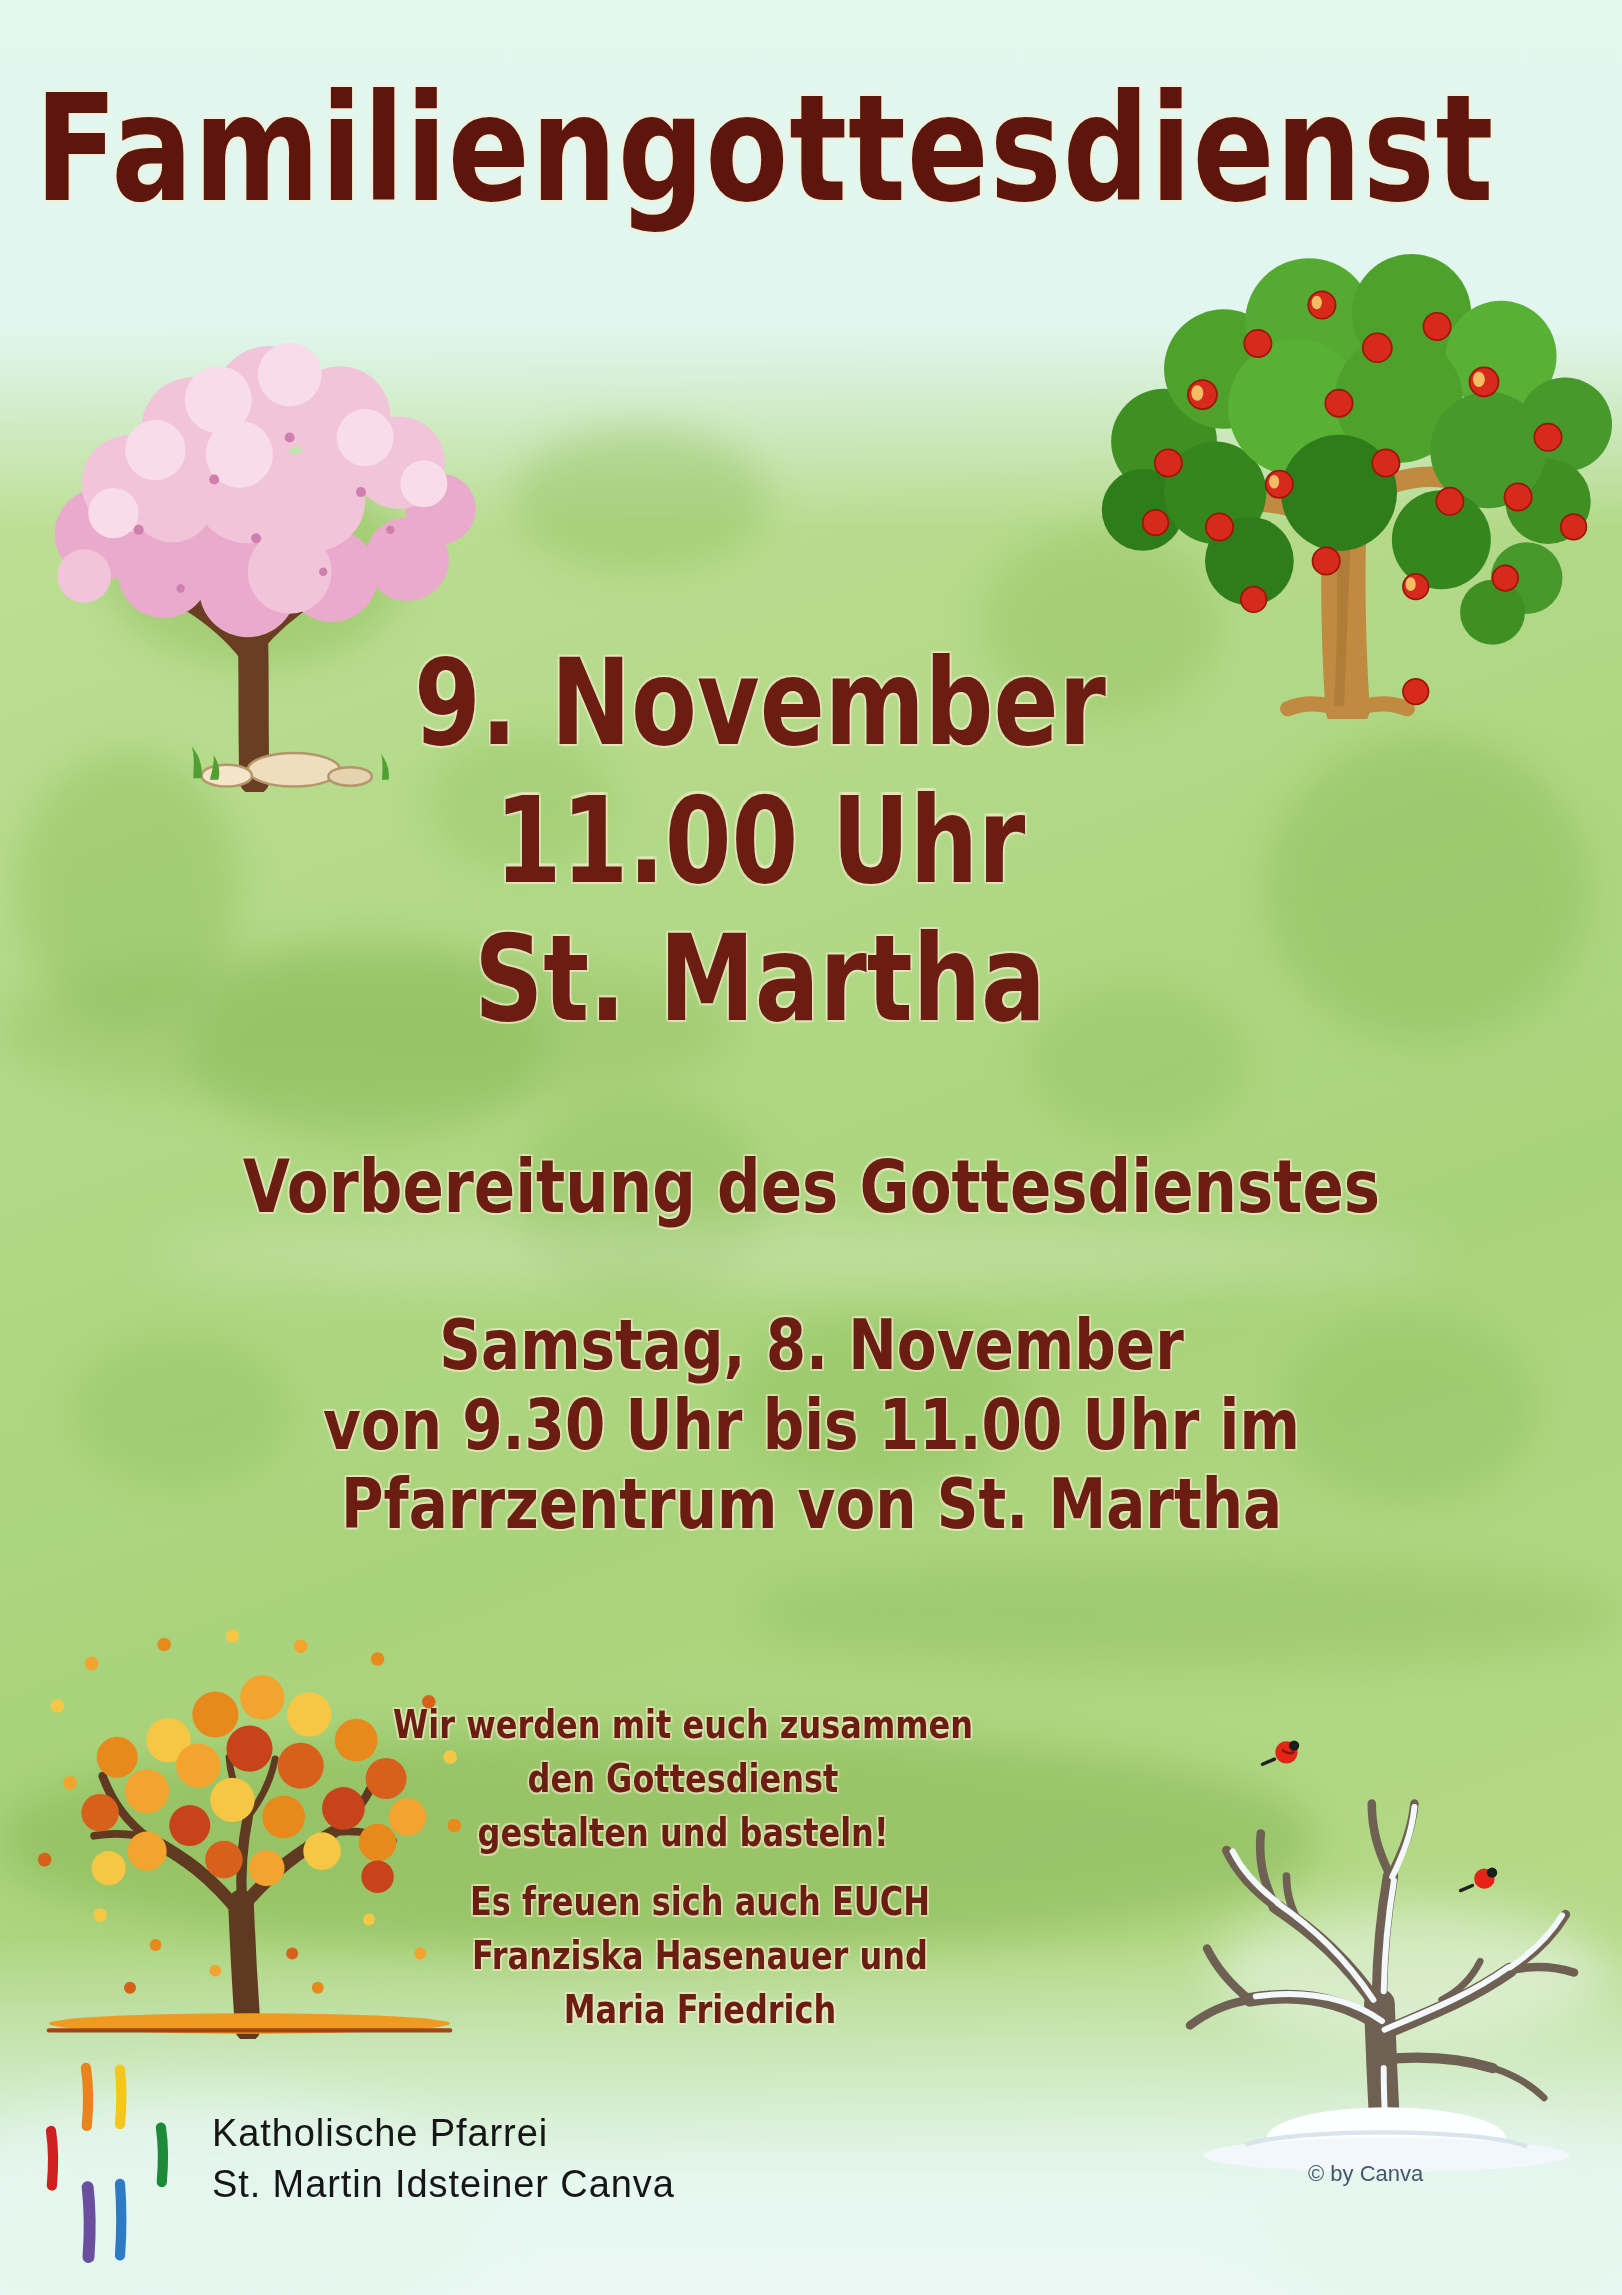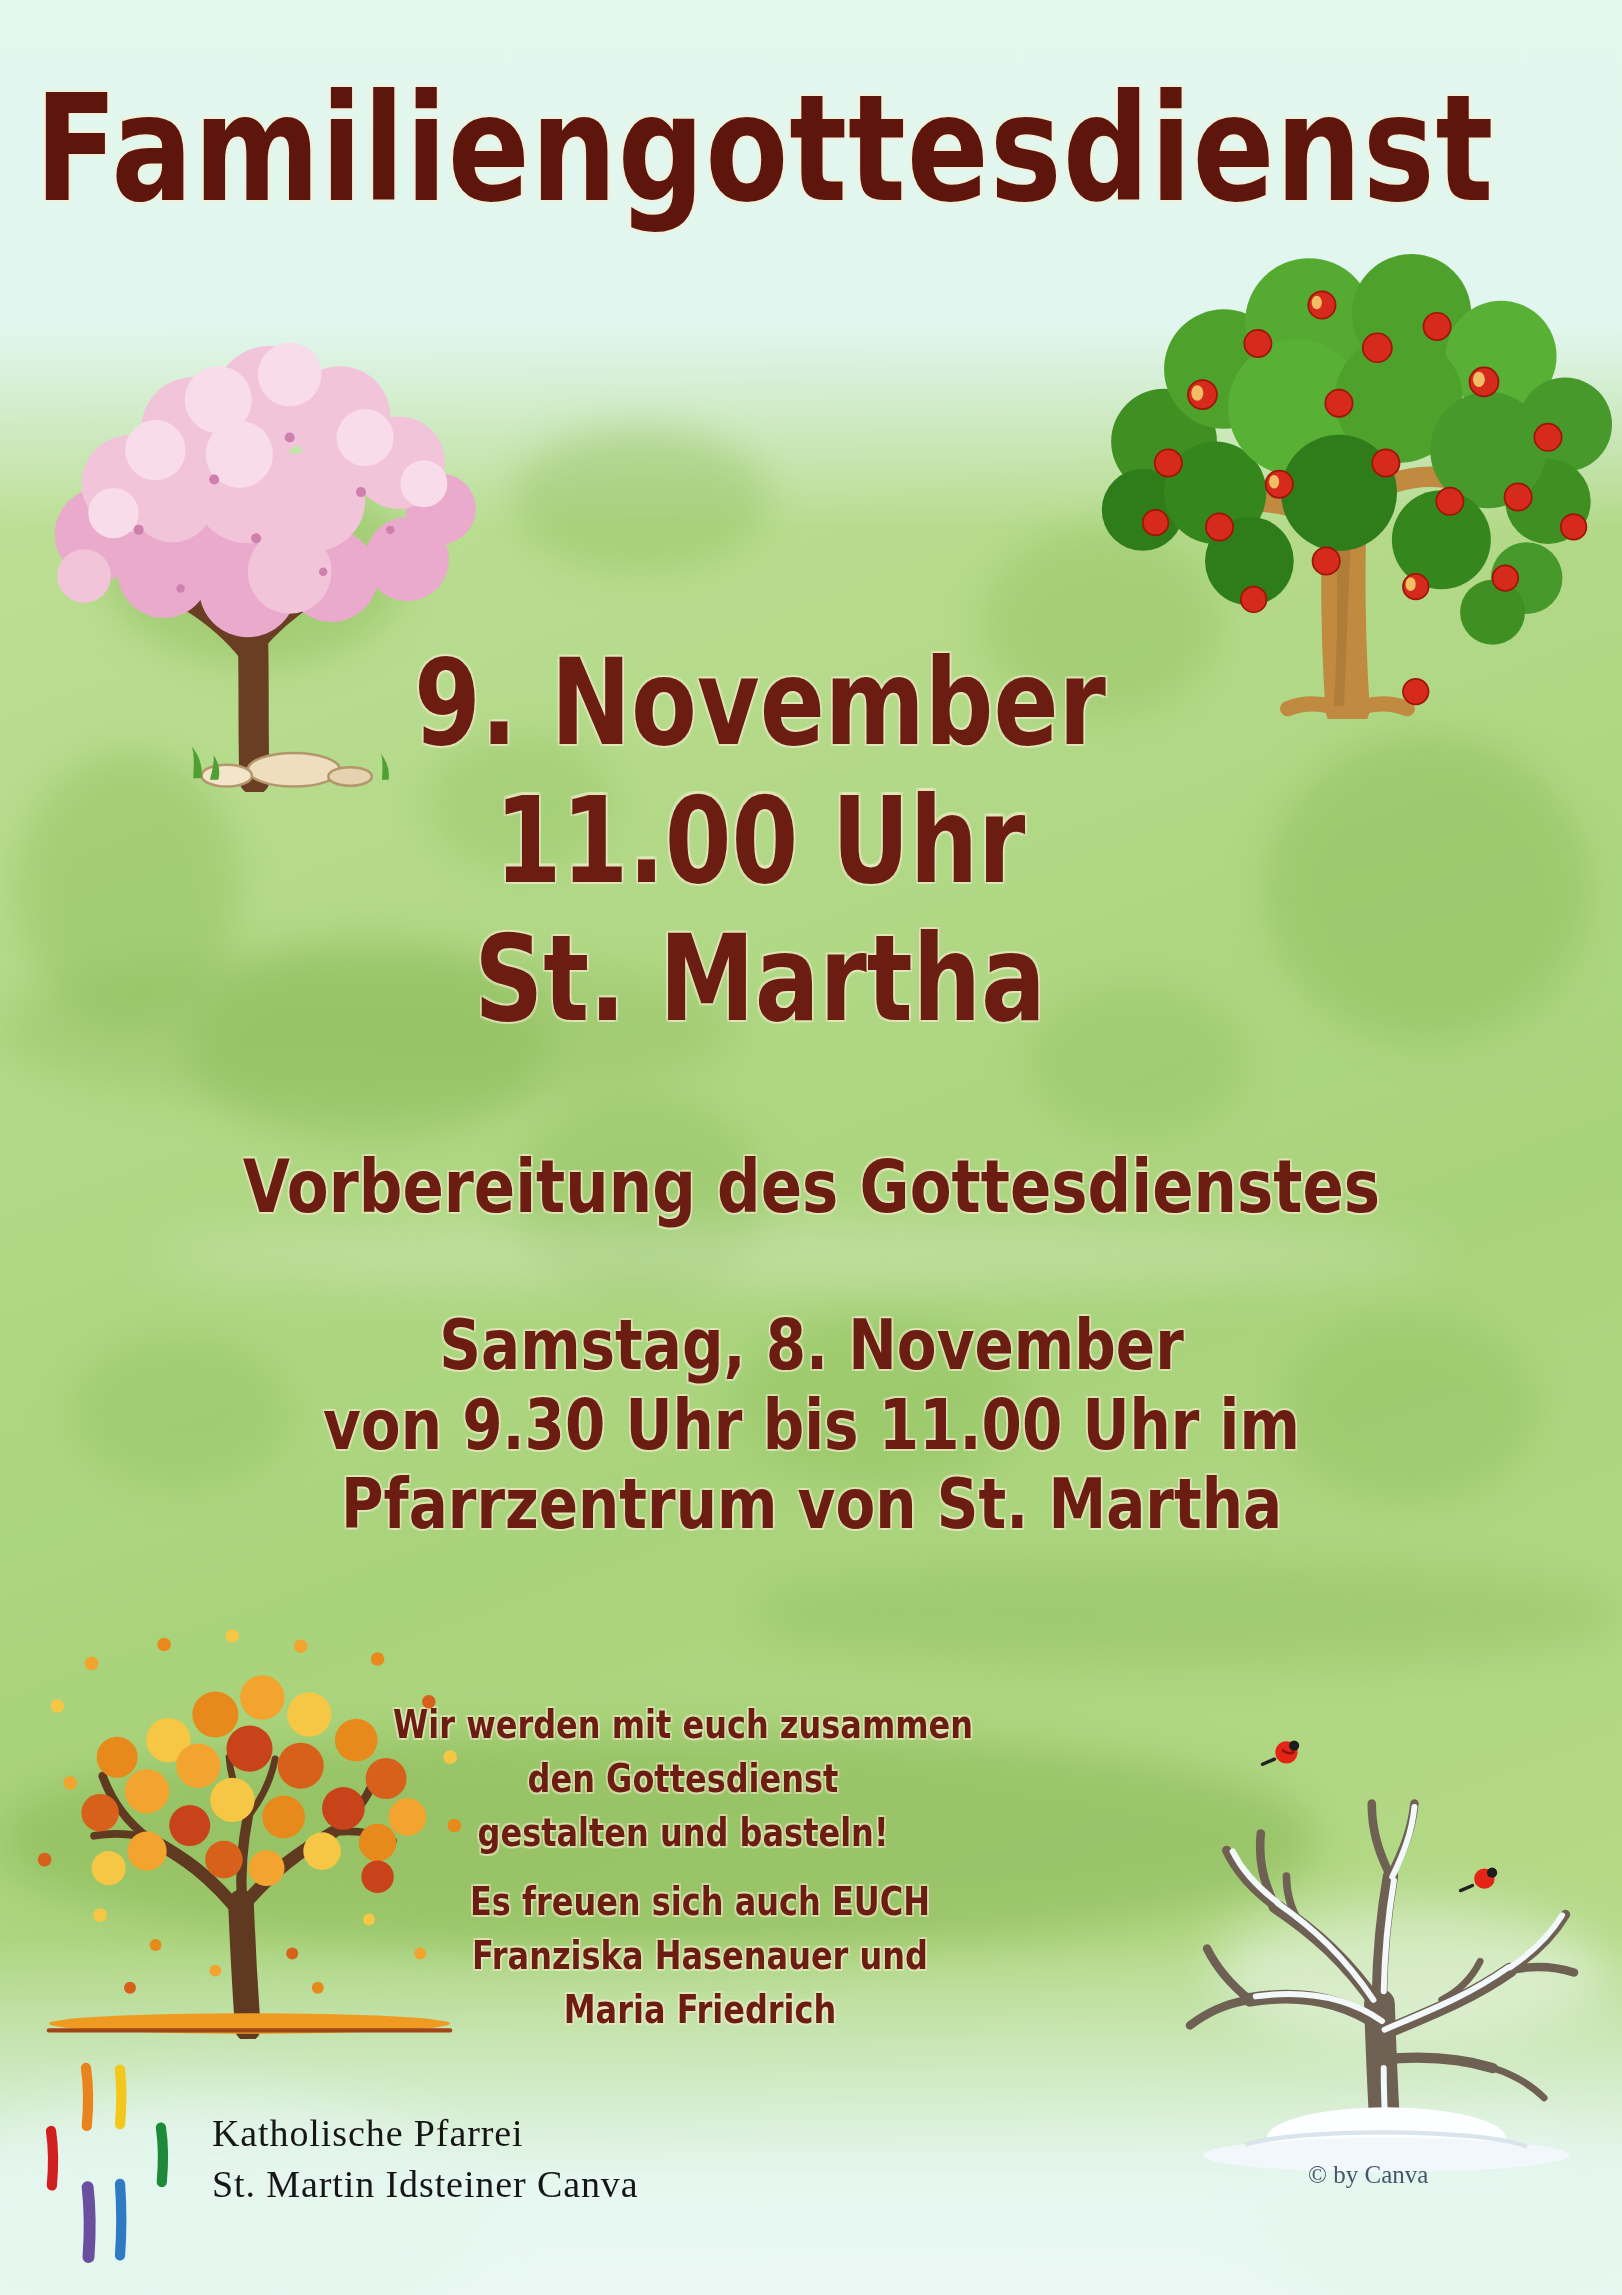--- a/index.html
+++ b/index.html
@@ -20,24 +20,24 @@
     -1.7px 1.7px 0 rgba(246,238,208,.45),1.7px -1.7px 0 rgba(246,238,208,.45);}
   .sy122{transform:scaleY(1.22);transform-origin:top center;}
   .sy125{transform:scaleY(1.25);transform-origin:top center;}
   .sy120{transform:scaleY(1.2);transform-origin:top center;}
   .title{top:63px;left:0;width:1529px;font-size:121px;color:#5e150c;letter-spacing:0.9px;}
   .event{top:634px;left:0;width:1520px;font-size:96px;line-height:1.15;}
   .prep-heading{top:1144px;left:0;width:1623px;font-size:61px;}
   .prep{top:1305px;left:0;width:1623px;font-size:58px;line-height:1.15;}
   .activity{top:1698px;left:256px;width:854px;font-size:32px;line-height:1.4;}
   .hosts{top:1875px;left:273px;width:854px;font-size:32px;line-height:1.4;}
-  .parish{position:absolute;left:212px;top:2108px;font-family:Liberation Serif, serif;
+  .parish{position:absolute;left:212px;top:2108px;font-family:Liberation Sans, sans-serif;
     font-weight:400;font-size:38px;line-height:1.35;color:#161616;letter-spacing:0.9px;white-space:nowrap;}
-  .credit{position:absolute;left:1308px;top:2161px;font-family:Liberation Serif, serif;
-    font-size:25px;color:#44566a;white-space:nowrap;}
+  .credit{position:absolute;left:1308px;top:2161px;font-family:Liberation Sans, sans-serif;
+    font-size:22px;color:#44566a;white-space:nowrap;}
   .art{position:absolute;}
 </style>
 </head>
 <body>
 
 <div class="poster">
 
   <div class="mint-top"></div>
   <div class="mint-bottom"></div>
 

